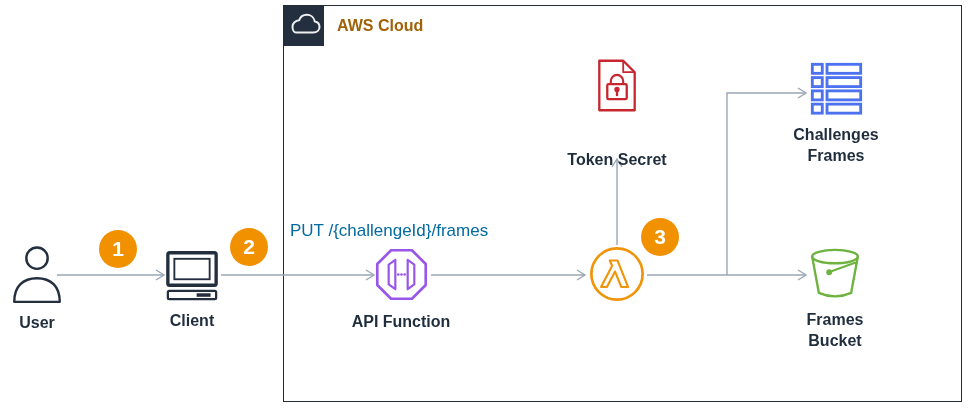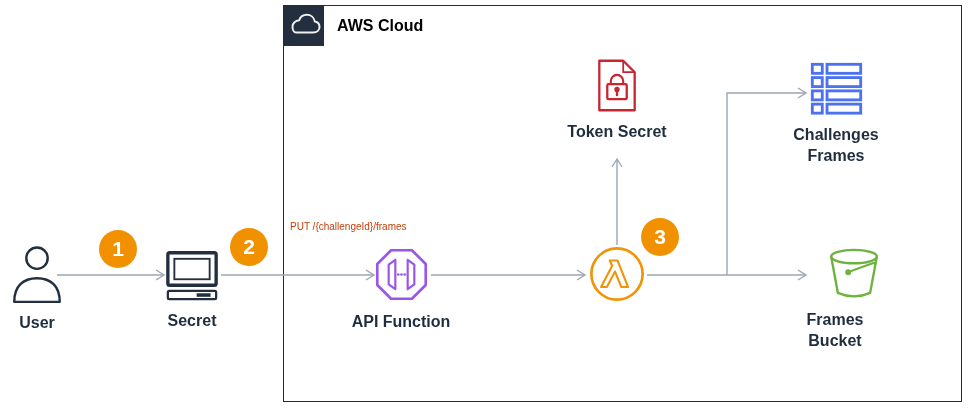--- a/index.html
+++ b/index.html
@@ -9,41 +9,41 @@
   }
   
   .cloud-box{
     position:absolute;left:283px;top:5px;width:679px;height:397px;
     border:1.5px solid #232B33;background:transparent;box-sizing:border-box;z-index:0;
   }
   .cloud-header-icon{
     position:absolute;left:0;top:0;width:40px;height:40px;background:#232F3E;z-index:2;
   }
   .cloud-header-label{
-    position:absolute;left:53px;top:11px;font-size:16px;font-weight:700;color:#000000;z-index:2;white-space:nowrap;
+    position:absolute;left:53px;top:11px;font-size:16px;font-weight:700;color:#a16207;z-index:2;white-space:nowrap;
   }
   
   #connectors{position:absolute;left:0;top:0;z-index:1;}
   
   .node{
     position:absolute;display:flex;flex-direction:column;align-items:center;z-index:2;
   }
   .node .ic{margin-bottom:8px;flex:0 0 auto;}
   .node-label{
     text-align:center;font-size:16px;font-weight:600;color:#1F2D3D;line-height:1.32;white-space:pre-line;
   }
   
   .badge{
     position:absolute;width:38px;height:38px;border-radius:50%;background:#F29100;
     color:#ffffff;font-size:21px;font-weight:700;display:flex;align-items:center;justify-content:center;
     z-index:3;
   }
   
   .request-label{
-    position:absolute;left:290px;top:221px;font-size:10px;color:#c2410c;z-index:2;white-space:nowrap;
+    position:absolute;left:290px;top:221px;font-size:17px;color:#0369a1;z-index:2;white-space:nowrap;
   }
 </style>
 </head>
 <body>
 
 <div id="canvas">
 
   <div class="cloud-box">
     <div class="cloud-header-icon">
       <svg width="40" height="40" viewBox="0 0 40 40">
@@ -84,21 +84,21 @@
 
   <div class="node" style="left:160px;top:250px;width:64px;">
     <svg class="ic" width="54" height="52" viewBox="0 0 58 56">
       <g fill="none" stroke="#232F3E">
         <rect x="3" y="3" width="52" height="35" rx="2" stroke-width="3.6"></rect>
         <rect x="10" y="9.5" width="38" height="22" stroke-width="2"></rect>
         <rect x="3" y="44" width="52" height="9" rx="1.5" stroke-width="2.4"></rect>
       </g>
       <rect x="34" y="46.6" width="15" height="3.8" fill="#232F3E"></rect>
     </svg>
-    <div class="node-label">Secret</div>
+    <div class="node-label">Client</div>
   </div>
 
   <div class="node" style="left:341px;top:246px;width:120px;">
     <svg class="ic" width="57" height="57" viewBox="0 0 60 60">
       <g fill="none" stroke="#9857E8" stroke-linejoin="round">
         <path d="M19 4.5 H41 L55.5 19 V41 L41 55.5 H19 L4.5 41 V19 Z" stroke-width="2.8"></path>
         <path d="M23.5 14.5 L16.5 19.5 V40.5 L23.5 45.5 Z" stroke-width="2.3"></path>
         <path d="M36.5 14.5 L43.5 19.5 V40.5 L36.5 45.5 Z" stroke-width="2.3"></path>
       </g>
       <g fill="#9857E8">
@@ -112,21 +112,21 @@
 
   <div class="node" style="left:567px;top:245px;width:100px;">
     <svg class="ic" width="58" height="58" viewBox="0 0 60 60">
       <g fill="none" stroke="#F0940A">
         <circle cx="30" cy="30" r="26.5" stroke-width="2.8"></circle>
         <path d="M22.5 16 L30.5 16 L41.5 43.5 L34.5 43.5 L28 27.5 L19.5 43.5 L13.5 43.5 L25 21.5 Z" stroke-width="2.2" stroke-linejoin="round"></path>
       </g>
     </svg>
   </div>
 
-  <div class="node" style="left:557px;top:58px;width:120px;">
+  <div class="node" style="left:557px;top:58px;width:120px;gap:28px;">
     <svg class="ic" width="46" height="55" viewBox="0 0 52 62">
       <g fill="none" stroke="#C7262E" stroke-linejoin="round">
         <path d="M6 3 H33 L46 16 V59 H6 Z" stroke-width="2.6"></path>
         <path d="M33 3 V16 H46" stroke-width="2"></path>
         <path d="M19 29.5 V26 A7 7 0 0 1 33 26 V29.5" stroke-width="2.4"></path>
         <rect x="15" y="29.5" width="22" height="17" rx="1.5" stroke-width="2.6"></rect>
       </g>
       <g fill="#C7262E">
         <circle cx="26" cy="35.5" r="3"></circle>
         <rect x="24.7" y="36.5" width="2.6" height="6.5"></rect>
@@ -144,21 +144,21 @@
           <rect x="19" y="17.5" width="35.5" height="9.5"></rect>
         <rect x="3.5" y="31.5" width="10.5" height="9.5"></rect>
           <rect x="19" y="31.5" width="35.5" height="9.5"></rect>
         <rect x="3.5" y="45.5" width="10.5" height="9.5"></rect>
           <rect x="19" y="45.5" width="35.5" height="9.5"></rect>
       </g>
     </svg>
     <div class="node-label">Challenges Frames</div>
   </div>
 
-  <div class="node" style="left:790px;top:247px;width:90px;align-items:flex-end;">
+  <div class="node" style="left:790px;top:247px;width:90px;">
     <svg class="ic" width="52" height="54" viewBox="0 0 58 60">
       <g fill="none" stroke="#6EB33F" stroke-width="2.6">
         <ellipse cx="29" cy="10.5" rx="25.5" ry="7.5"></ellipse>
         <path d="M3.5 10.5 L11 51 Q29 59 47 51 L54.5 10.5"></path>
         <path d="M25 27 L50.5 17.8 Q54 16.6 52.3 20.4" stroke-width="2.3"></path>
       </g>
       <circle cx="22.5" cy="28" r="3.3" fill="#6EB33F"></circle>
     </svg>
     <div class="node-label">Frames Bucket</div>
   </div>

